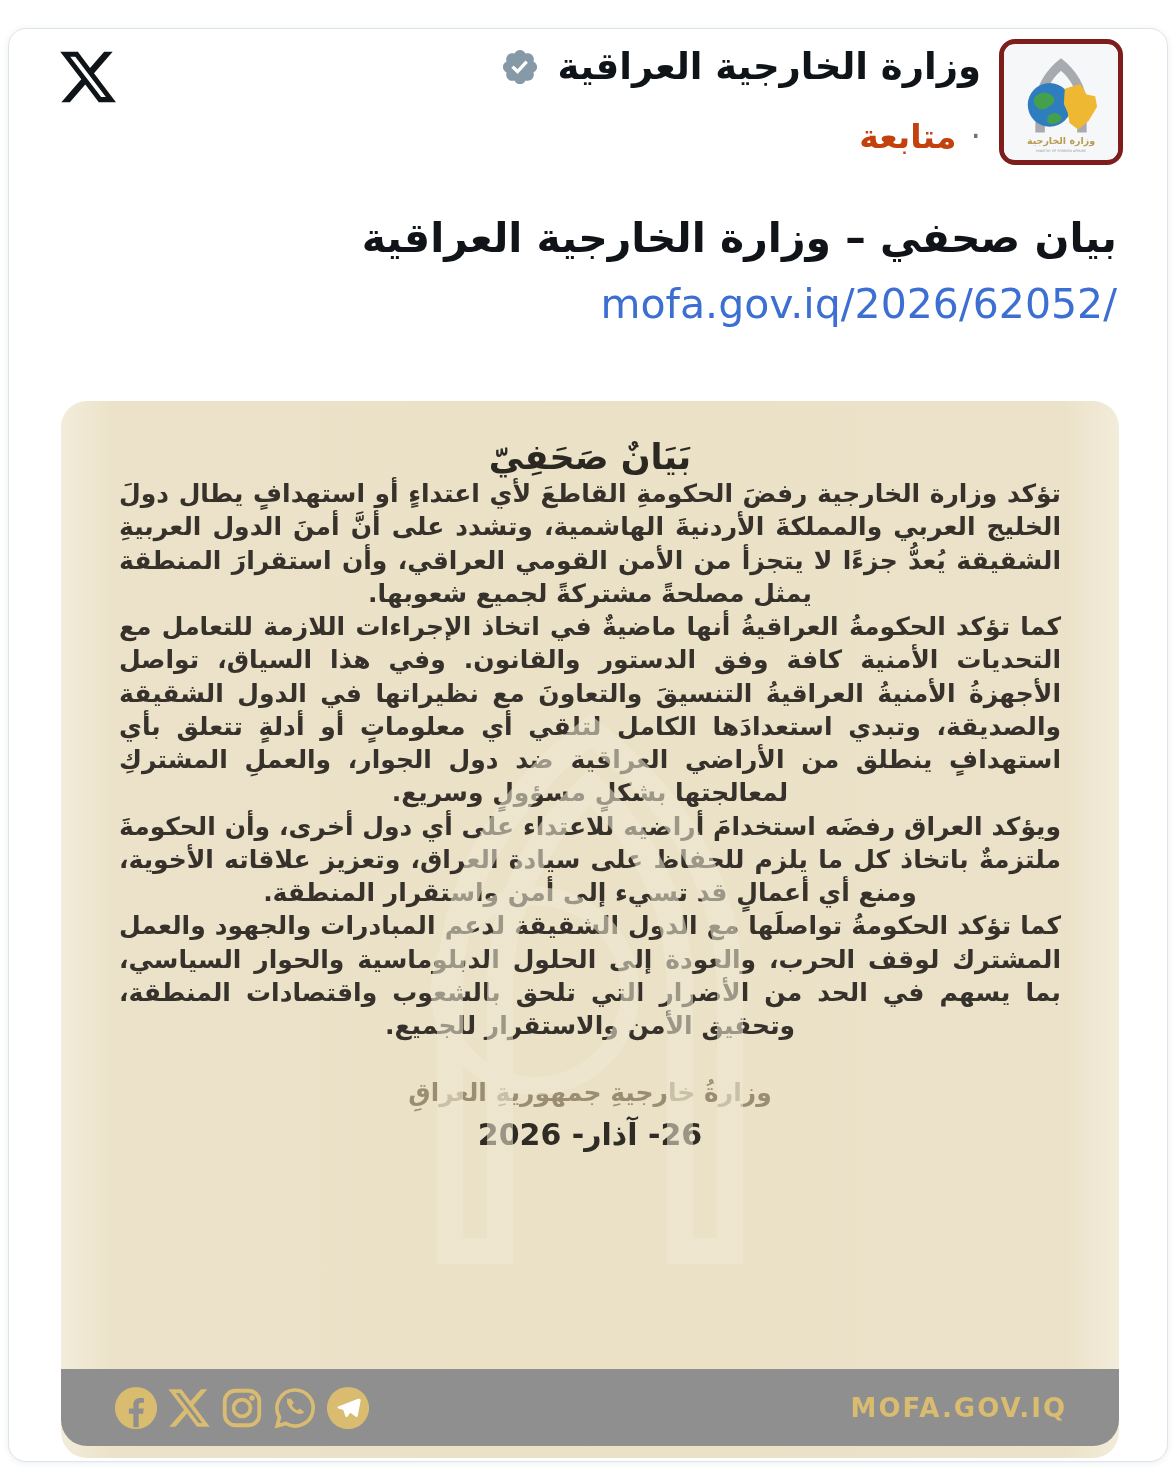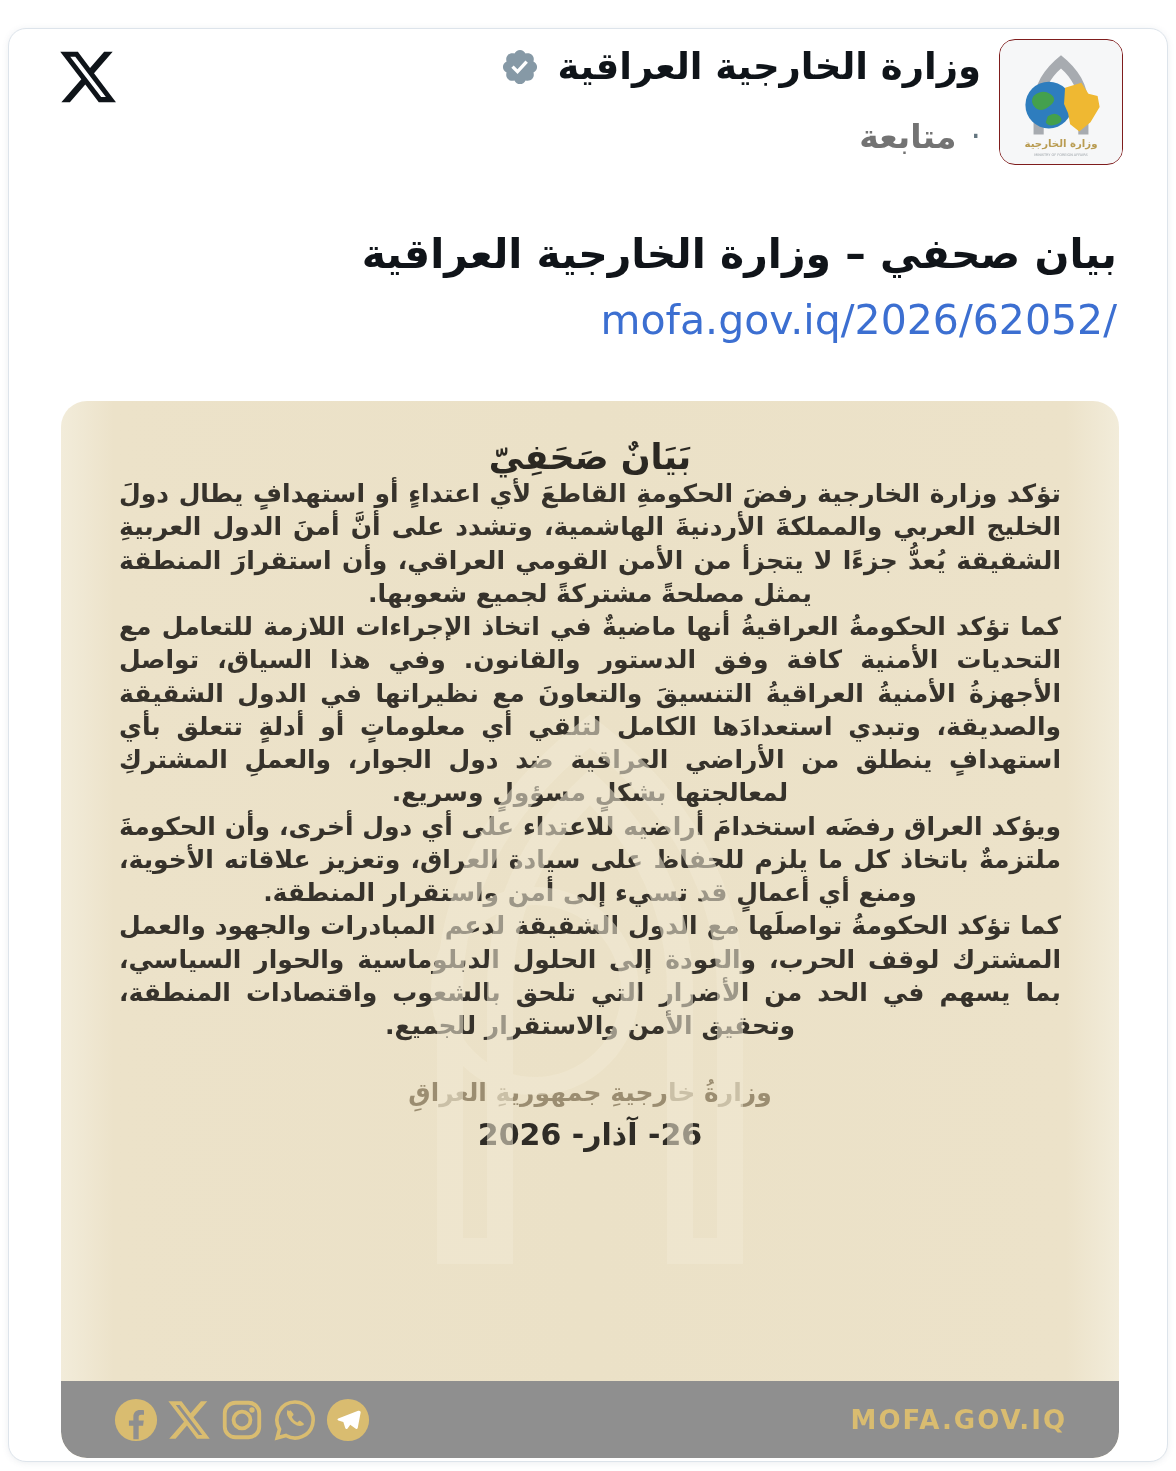--- a/index.html
+++ b/index.html
@@ -11,44 +11,44 @@
     background:#fff; border:1px solid #dde4eb; border-radius:18px;
     box-shadow:0 1px 6px rgba(101,119,134,.12);
   }
 
   
   .x-logo { position:absolute; left:48px; top:16px; width:62px; height:64px; cursor:pointer; }
   .x-logo svg { width:100%; height:100%; }
 
   .avatar {
     position:absolute; top:10px; right:44px; width:124px; height:126px;
-    border-radius:16px; background:#f6f7f8; border:1px solid #7f1d1d;
+    border-radius:16px; background:#f6f7f8; border:5px solid #7f1d1d;
     overflow:hidden; cursor:pointer;
   }
   .avatar svg { width:100%; height:100%; }
 
   .name-row {
     position:absolute; top:16px; right:186px; direction:rtl;
     display:flex; align-items:center; gap:18px;
   }
   .name-row .account-name { font-size:37px; font-weight:800; color:#0f1419; white-space:nowrap; cursor:pointer; }
   .badge { width:40px; height:40px; flex:0 0 auto; }
 
   .handle-row {
     position:absolute; top:88px; right:186px; direction:rtl;
     display:flex; align-items:center; gap:14px; font-size:33px;
   }
   .handle { color:#647680; direction:ltr; cursor:pointer; }
   .dot-sep { color:#647680; }
-  .follow-link { color:#737373; font-weight:700; cursor:pointer;margin-left:31px; }
+  .follow-link { color:#c2410c; font-weight:700; cursor:pointer;margin-left:31px; }
 
   
   .tweet-body {
     position:absolute; top:182px; left:56px; right:50px;
-    direction:rtl; text-align:right;margin-top:16px;
+    direction:rtl; text-align:right;
   }
   .tweet-text { font-size:41px; line-height:1.35; color:#101419; font-weight:600; }
   .tweet-link {
     display:block; direction:ltr; text-align:right; margin-top:14px;
     font-size:41px; color:#3c6fd1; cursor:pointer; text-decoration:none;
   }
 
   
   .statement {
     position:absolute; left:52px; top:372px; width:1058px; height:1057px;
@@ -72,21 +72,21 @@
     margin-top:36px; text-align:center; direction:rtl;
     font-size:25px; font-weight:700; color:#9b8d71;
   }
   .statement-date {
     margin-top:10px; text-align:center; direction:rtl;
     font-size:30px; font-weight:700; color:#2f2c26;
   }
 
   
   .statement-footer {
-    position:absolute; left:0; right:0; bottom:0; height:77px;
+    position:absolute; left:0; right:0; bottom:12px; height:77px;
     background:#8f8f8f; border-radius:0 0 26px 26px;
     display:flex; align-items:center; justify-content:space-between;
     padding:0 52px;
   }
   .social-icons { display:flex; align-items:center; gap:7px; color:#d9bc70; }
   .social-icons .icon { width:46px; height:46px; display:inline-block; }
   .social-icons svg { width:100%; height:100%; }
   .footer-site {
     color:#d9bc70; font-size:26px; font-weight:700; letter-spacing:2px;
   }

